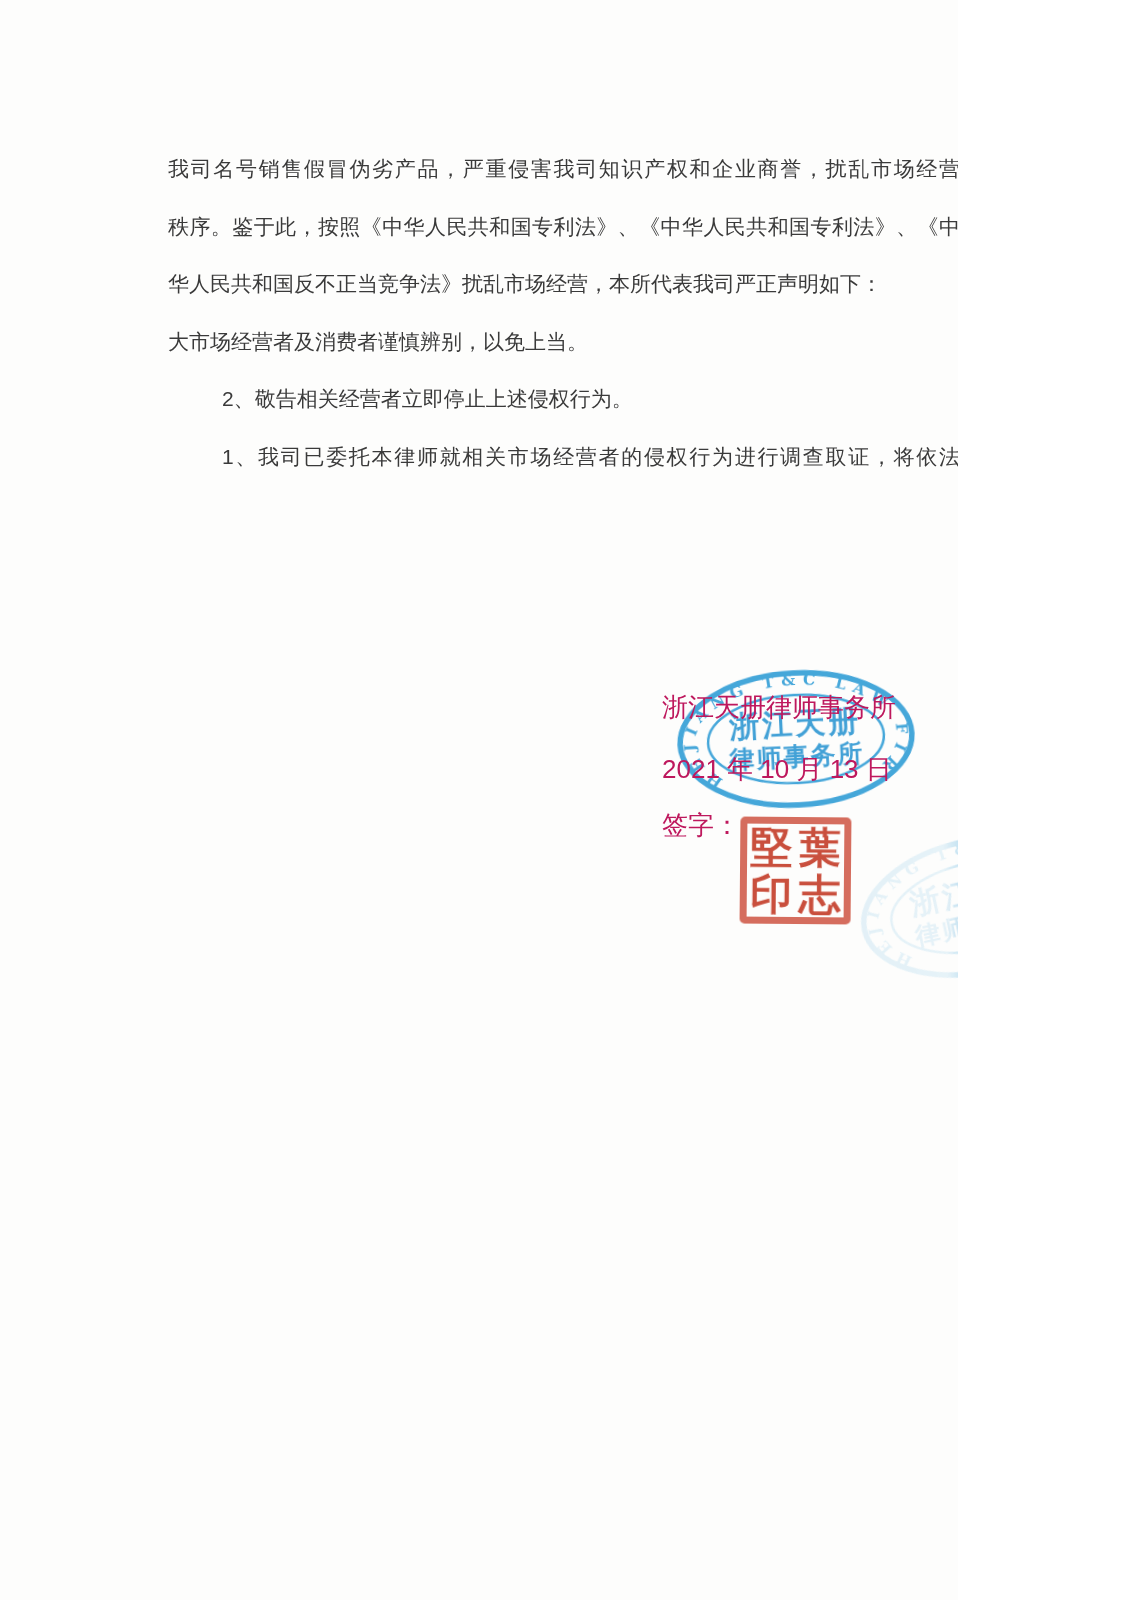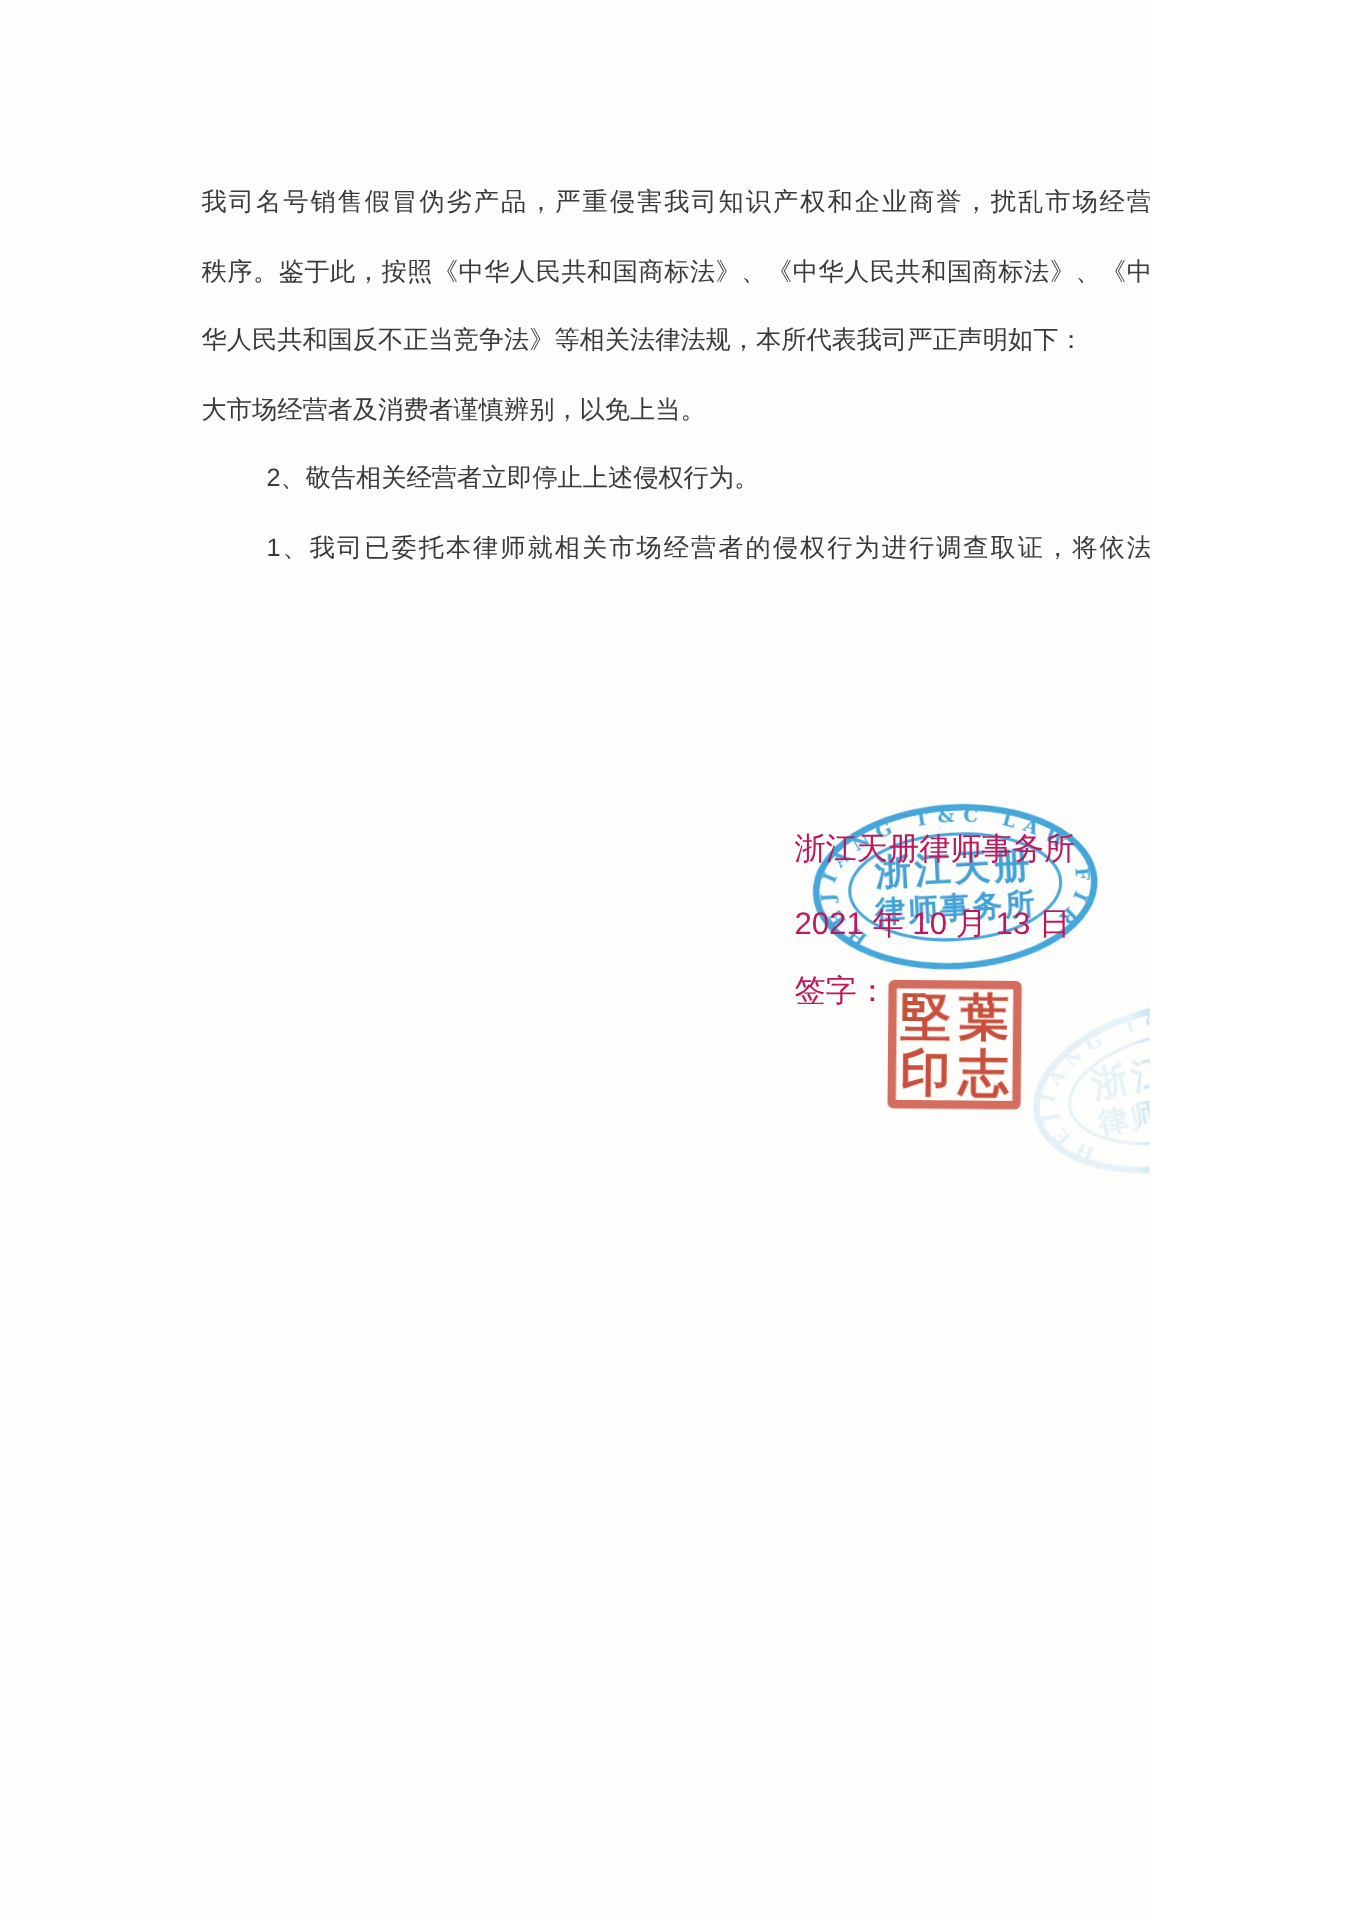--- a/index.html
+++ b/index.html
@@ -74,22 +74,22 @@
   }
   .stamp-red .ch{transform:translateY(1px);}
 </style>
 </head>
 <body>
 
 <div class="page">
 
   <div class="statement">
     <p class="line stretch">我司名号销售假冒伪劣产品，严重侵害我司知识产权和企业商誉，扰乱市场经营</p>
-    <p class="line stretch">秩序。鉴于此，按照《中华人民共和国商标法》、《中华人民共和国商标法》、《中</p>
-    <p class="line">华人民共和国反不正当竞争法》等相关法律法规，本所代表我司严正声明如下：</p>
+    <p class="line stretch">秩序。鉴于此，按照《中华人民共和国专利法》、《中华人民共和国专利法》、《中</p>
+    <p class="line">华人民共和国反不正当竞争法》扰乱市场经营，本所代表我司严正声明如下：</p>
     <p class="line">大市场经营者及消费者谨慎辨别，以免上当。</p>
     <p class="line indent">2、敬告相关经营者立即停止上述侵权行为。</p>
     <p class="line indent stretch">1、我司已委托本律师就相关市场经营者的侵权行为进行调查取证，将依法</p>
   </div>
 
   <div class="stamp stamp-blue main">
     <svg viewBox="0 0 250 150">
       <ellipse class="seal-ring" cx="125" cy="75" rx="116" ry="66" stroke-width="5.5"></ellipse>
       <ellipse class="seal-ring" cx="125" cy="75" rx="88" ry="44" stroke-width="2.5"></ellipse>
       <path id="arcPath1" d="M 50 111 A 101 54 0 1 1 200 111" fill="none"></path>

